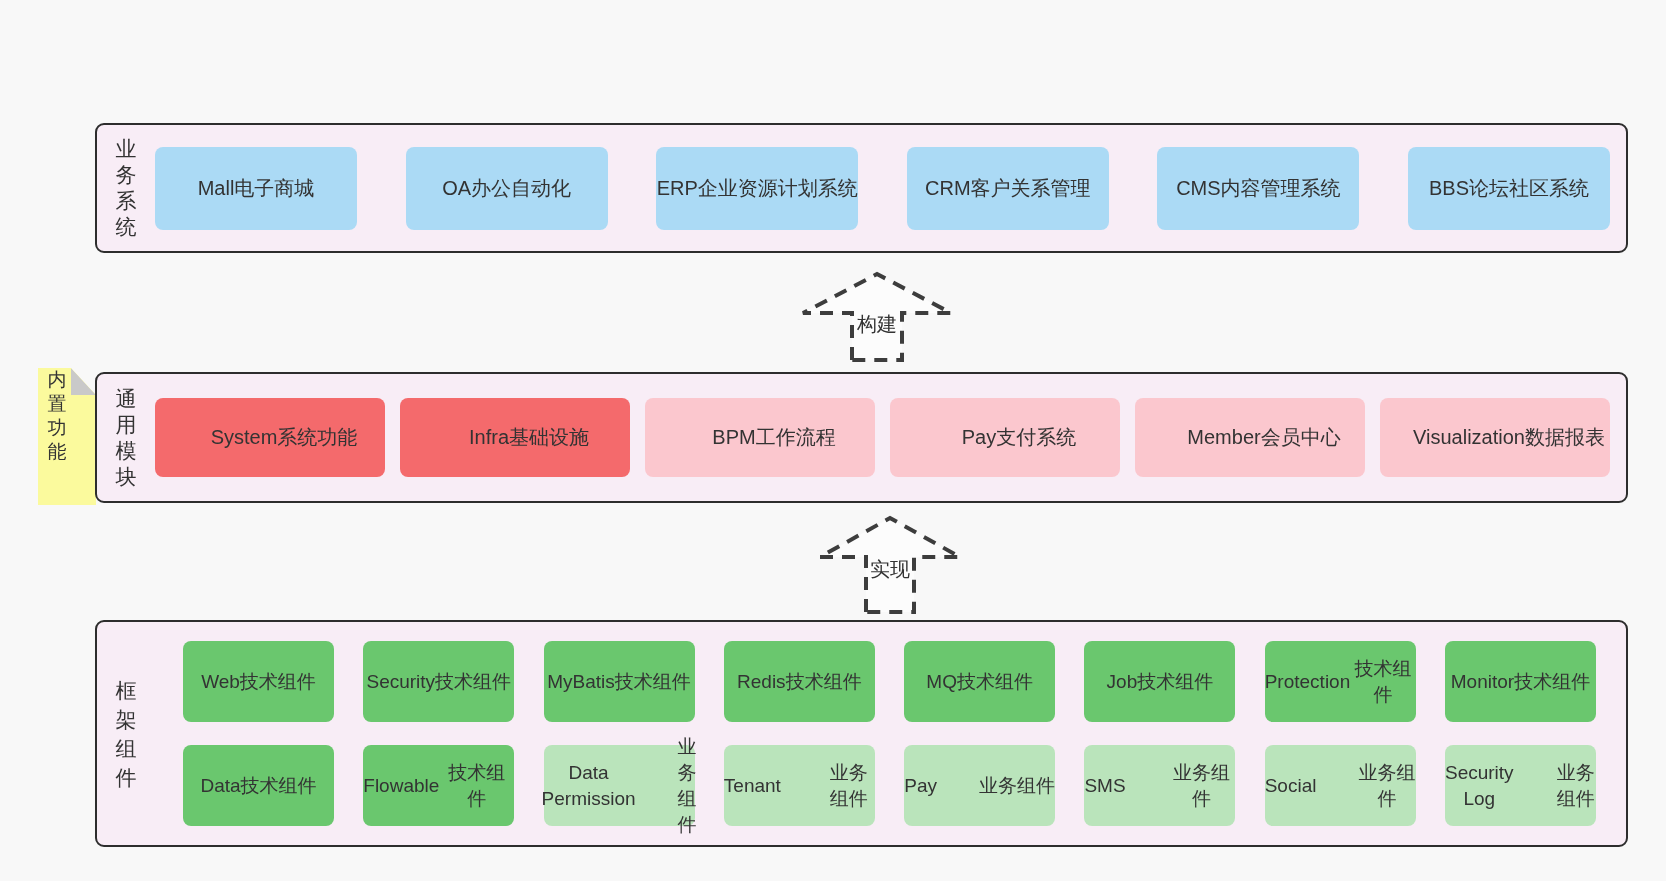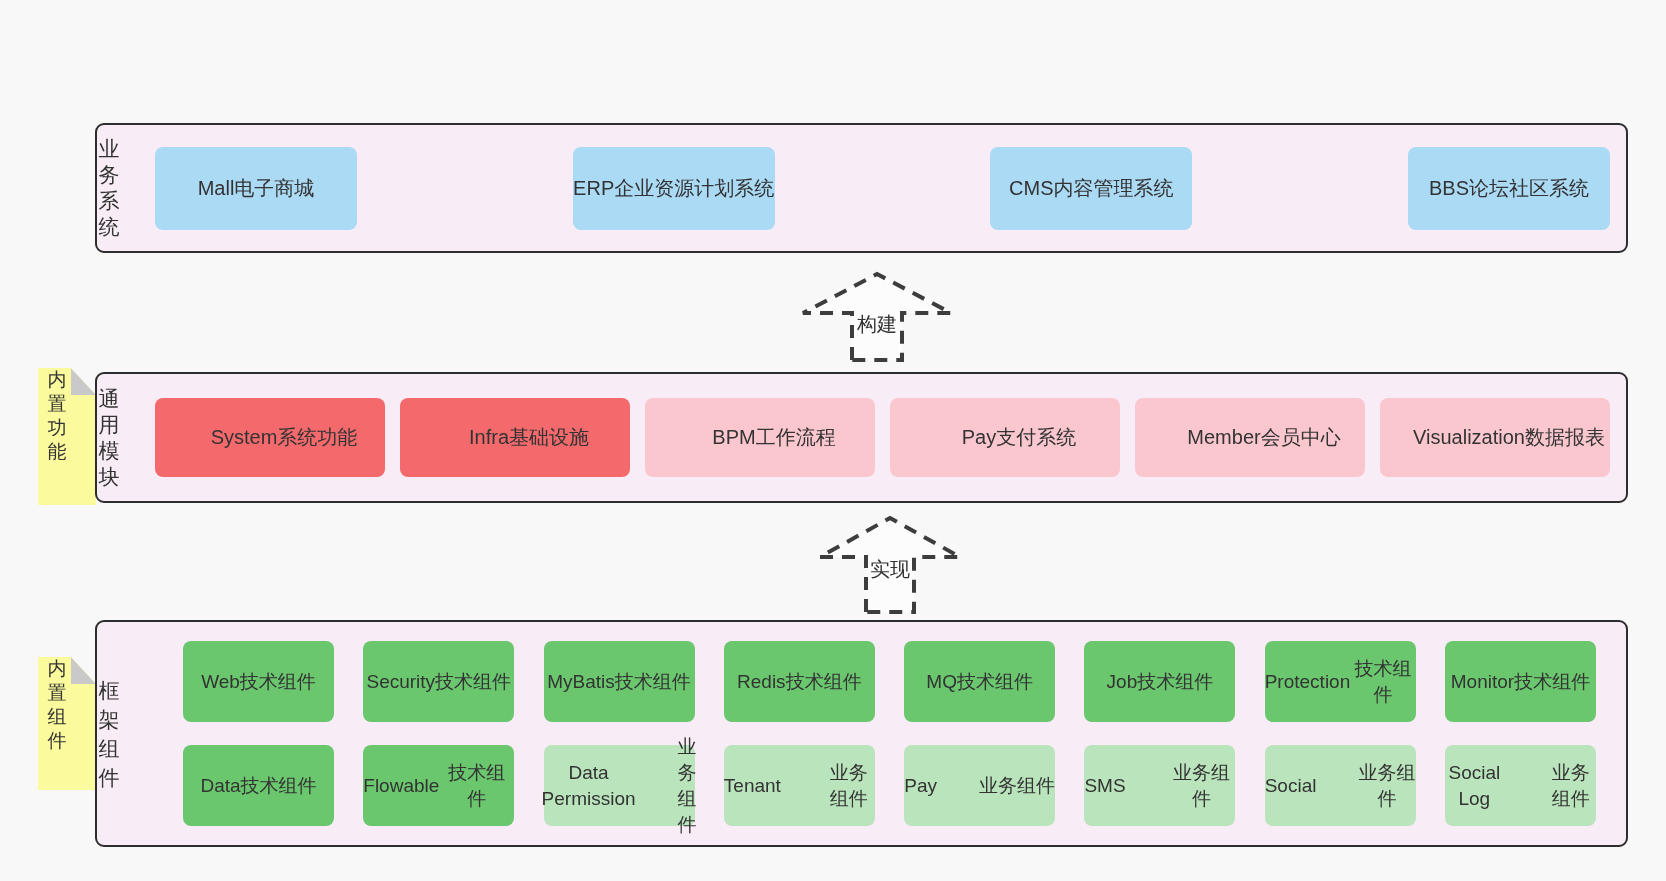--- a/index.html
+++ b/index.html
@@ -6,21 +6,21 @@
   body{font-family:"Liberation Sans","DejaVu Sans",sans-serif;background:#f8f8f8;}
   .stage{position:relative;width:1666px;height:881px;background:var(--page-bg,#f8f8f8);overflow:hidden;}
 
   
   .band{position:absolute;left:95px;width:1533px;background:var(--band-bg,#f8edf6);
         border:2px solid var(--band-border,#2d2d2d);border-radius:9px;box-sizing:border-box;z-index:1;}
   .band-business{top:123px;height:130px;}
   .band-modules{top:372px;height:131px;}
   .band-components{top:620px;height:227px;}
 
-  .band-label{position:absolute;left:0;top:0;bottom:0;width:58px;display:flex;align-items:center;justify-content:flex-start;}
+  .band-label{position:absolute;left:0;top:0;bottom:0;width:58px;display:flex;align-items:center;justify-content:center;}
   .band-label-text{width:24px;font-size:21px;line-height:26px;color:var(--text,#333);
                    word-break:break-all;text-align:center;}
   .band-components .band-label-text{line-height:29px;}
 
   .boxes{position:absolute;left:58px;top:0;bottom:0;display:flex;flex-direction:column;
          justify-content:center;gap:23px;}
   .band-business .boxes,.band-modules .boxes{right:16px;}
   .band-components .boxes{right:30px;}
   .box-row{display:flex;justify-content:space-between;}
 
@@ -57,40 +57,42 @@
 
 <div class="stage">
 
   <div class="sticky sticky-modules">
     <div class="fold"></div>
     <div class="sticky-label">
       <div class="sticky-label-text">内置功能</div>
     </div>
   </div>
 
-  <div class="sticky sticky-components">
-    <div class="fold"></div>
-    <div class="sticky-label">
-      <div class="sticky-label-text">内置组件</div>
-    </div>
-  </div>
 
   <div class="band band-business">
     <div class="band-label">
       <div class="band-label-text">业务系统</div>
     </div>
     <div class="boxes">
         <div class="box-row">
           <div class="box box-blue">
             <div class="box-name">Mall</div>
             <div class="box-desc">电子商城</div>
           </div>
           <div class="box box-blue">
+            <div class="box-name">OA</div>
+            <div class="box-desc">办公自动化</div>
+          </div>
+          <div class="box box-blue">
             <div class="box-name">ERP</div>
             <div class="box-desc">企业资源计划系统</div>
+          </div>
+          <div class="box box-blue">
+            <div class="box-name">CRM</div>
+            <div class="box-desc">客户关系管理</div>
           </div>
           <div class="box box-blue">
             <div class="box-name">CMS</div>
             <div class="box-desc">内容管理系统</div>
           </div>
           <div class="box box-blue">
             <div class="box-name">BBS</div>
             <div class="box-desc">论坛社区系统</div>
           </div>
         </div>
@@ -193,21 +195,21 @@
           </div>
           <div class="box box-lightgreen">
             <div class="box-name">SMS</div>
             <div class="box-desc">业务组件</div>
           </div>
           <div class="box box-lightgreen">
             <div class="box-name">Social</div>
             <div class="box-desc">业务组件</div>
           </div>
           <div class="box box-lightgreen">
-            <div class="box-name">Social Log</div>
+            <div class="box-name">Security Log</div>
             <div class="box-desc">业务组件</div>
           </div>
         </div>
       </div>
   </div>
 
   <svg class="arrows" width="1666" height="881" viewBox="0 0 1666 881">
     <path class="arrow-shape" d="M852,360 L852,313 L803,313 L877,274 L951,313 L902,313 L902,360 Z"></path>
     <text class="arrow-text" x="877" y="331">构建</text>
     <path class="arrow-shape" d="M866,612 L866,557 L820,557 L890,518 L960,557 L914,557 L914,612 Z"></path>

